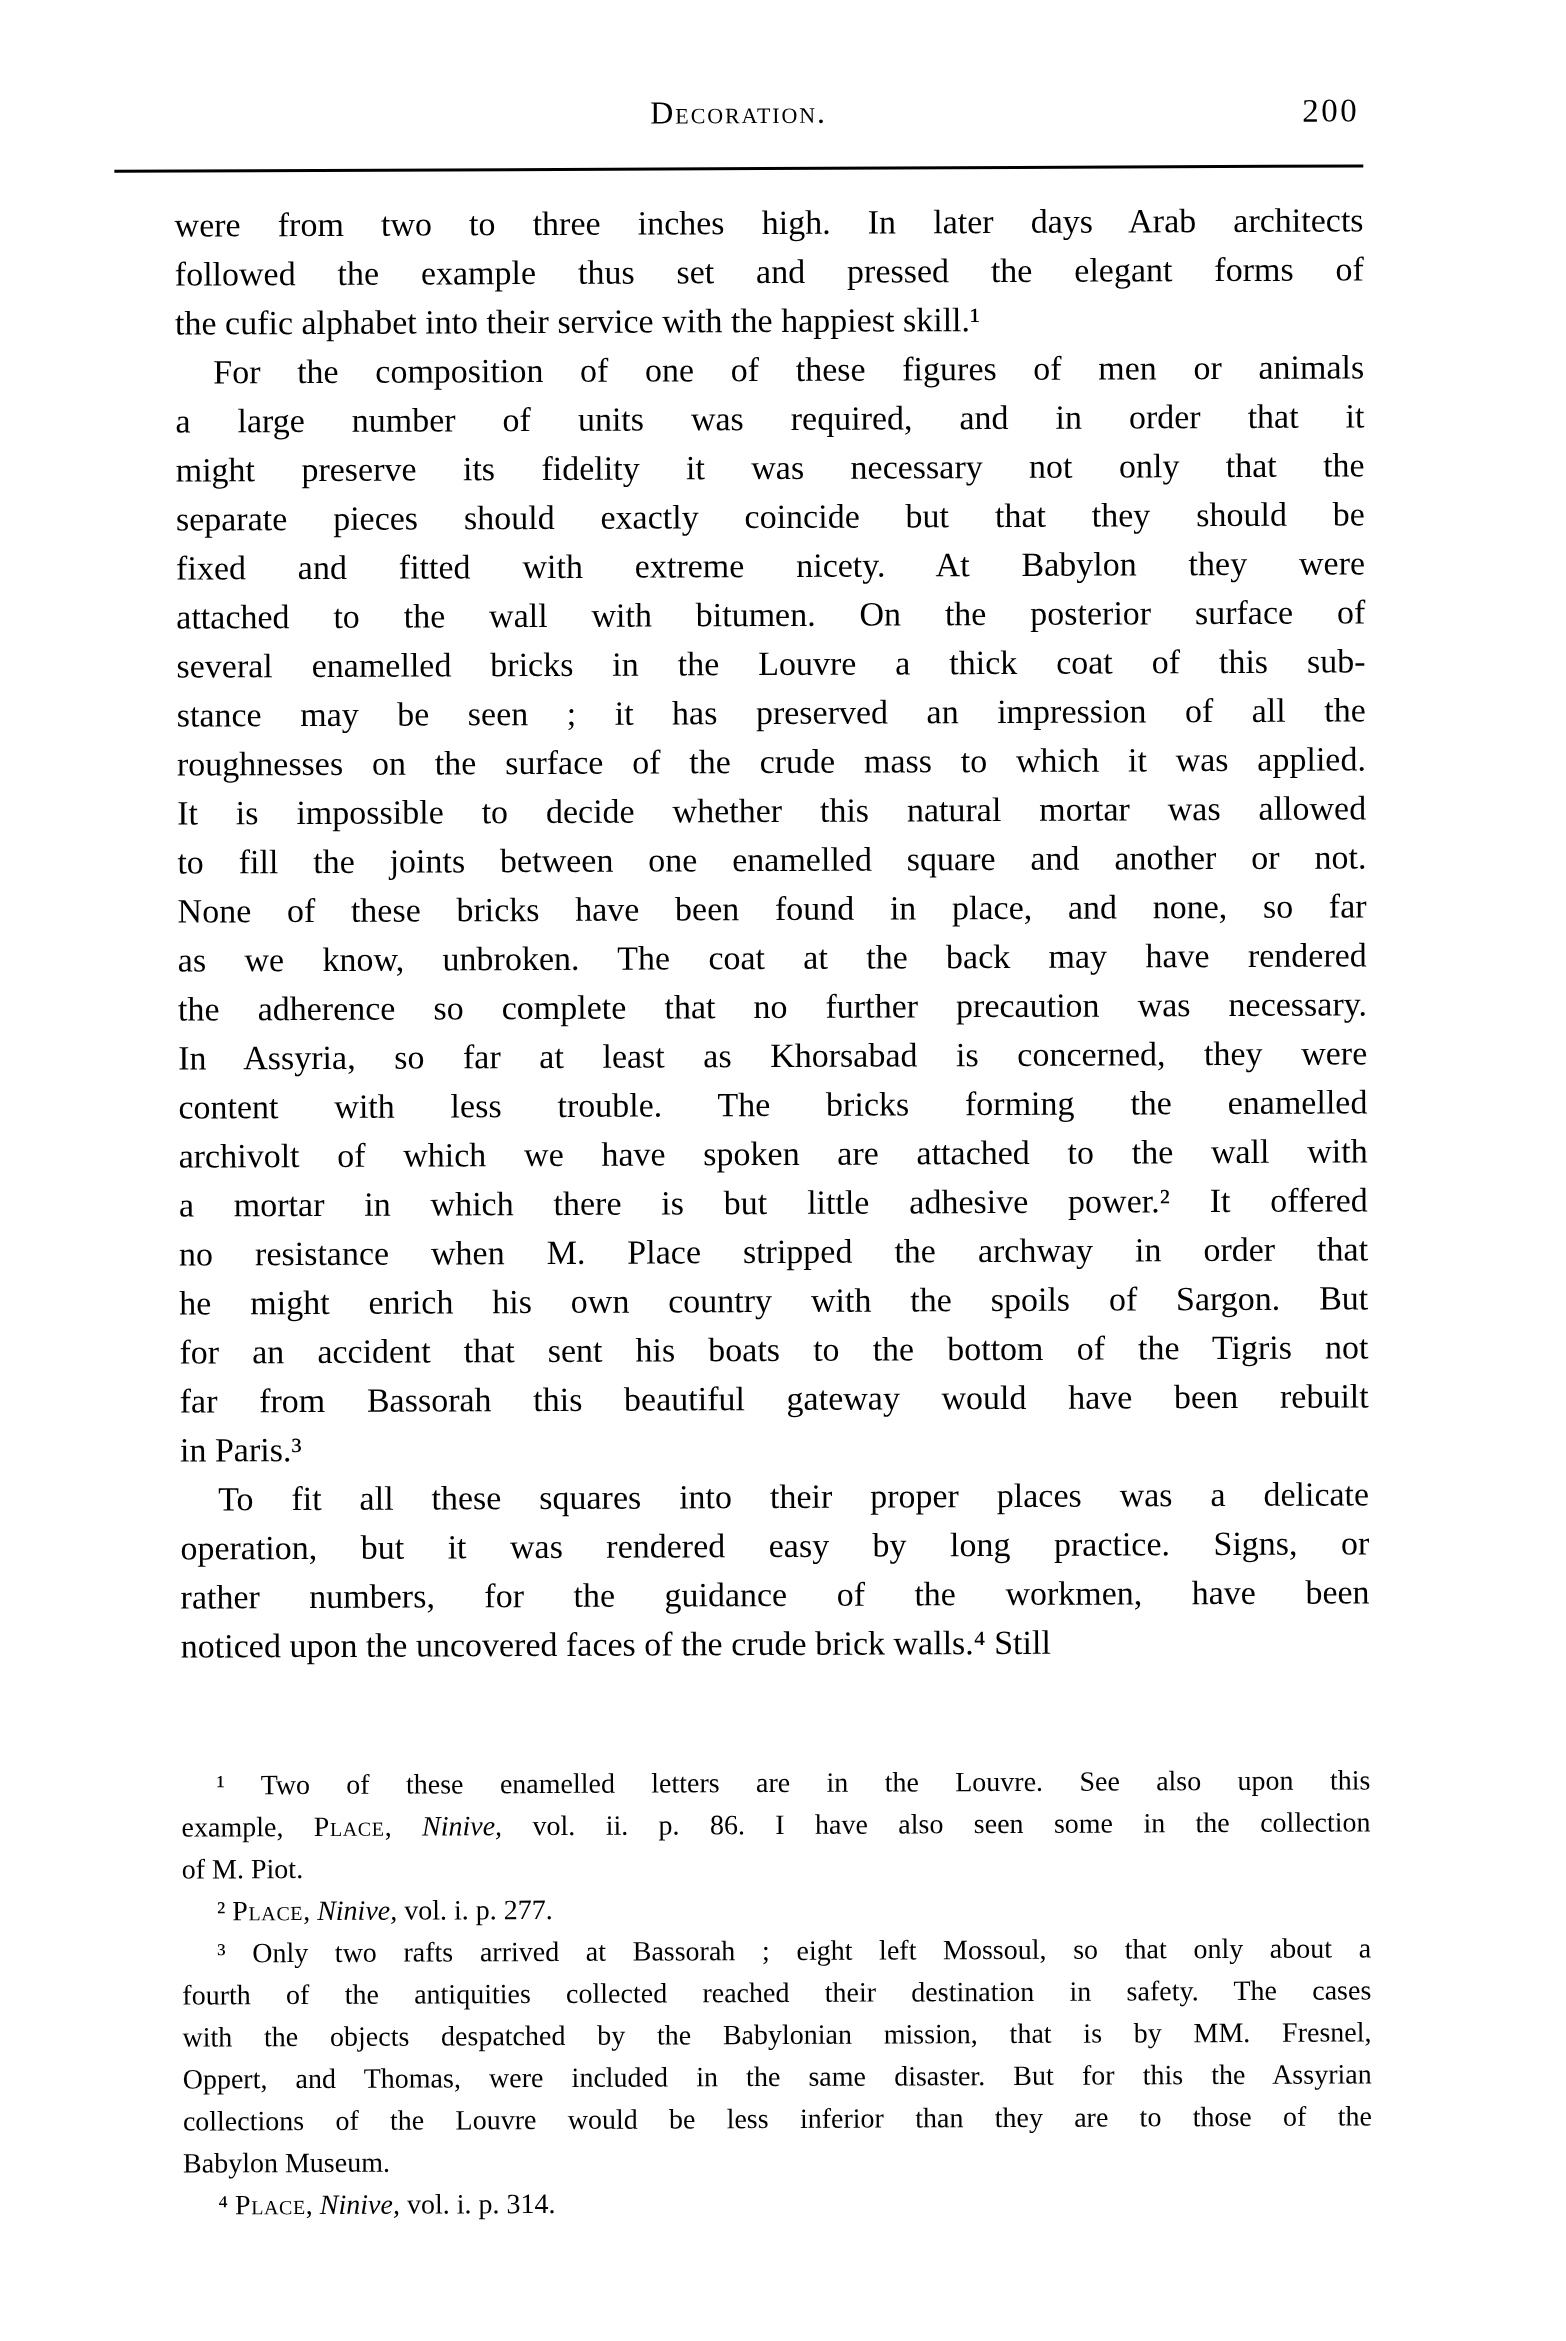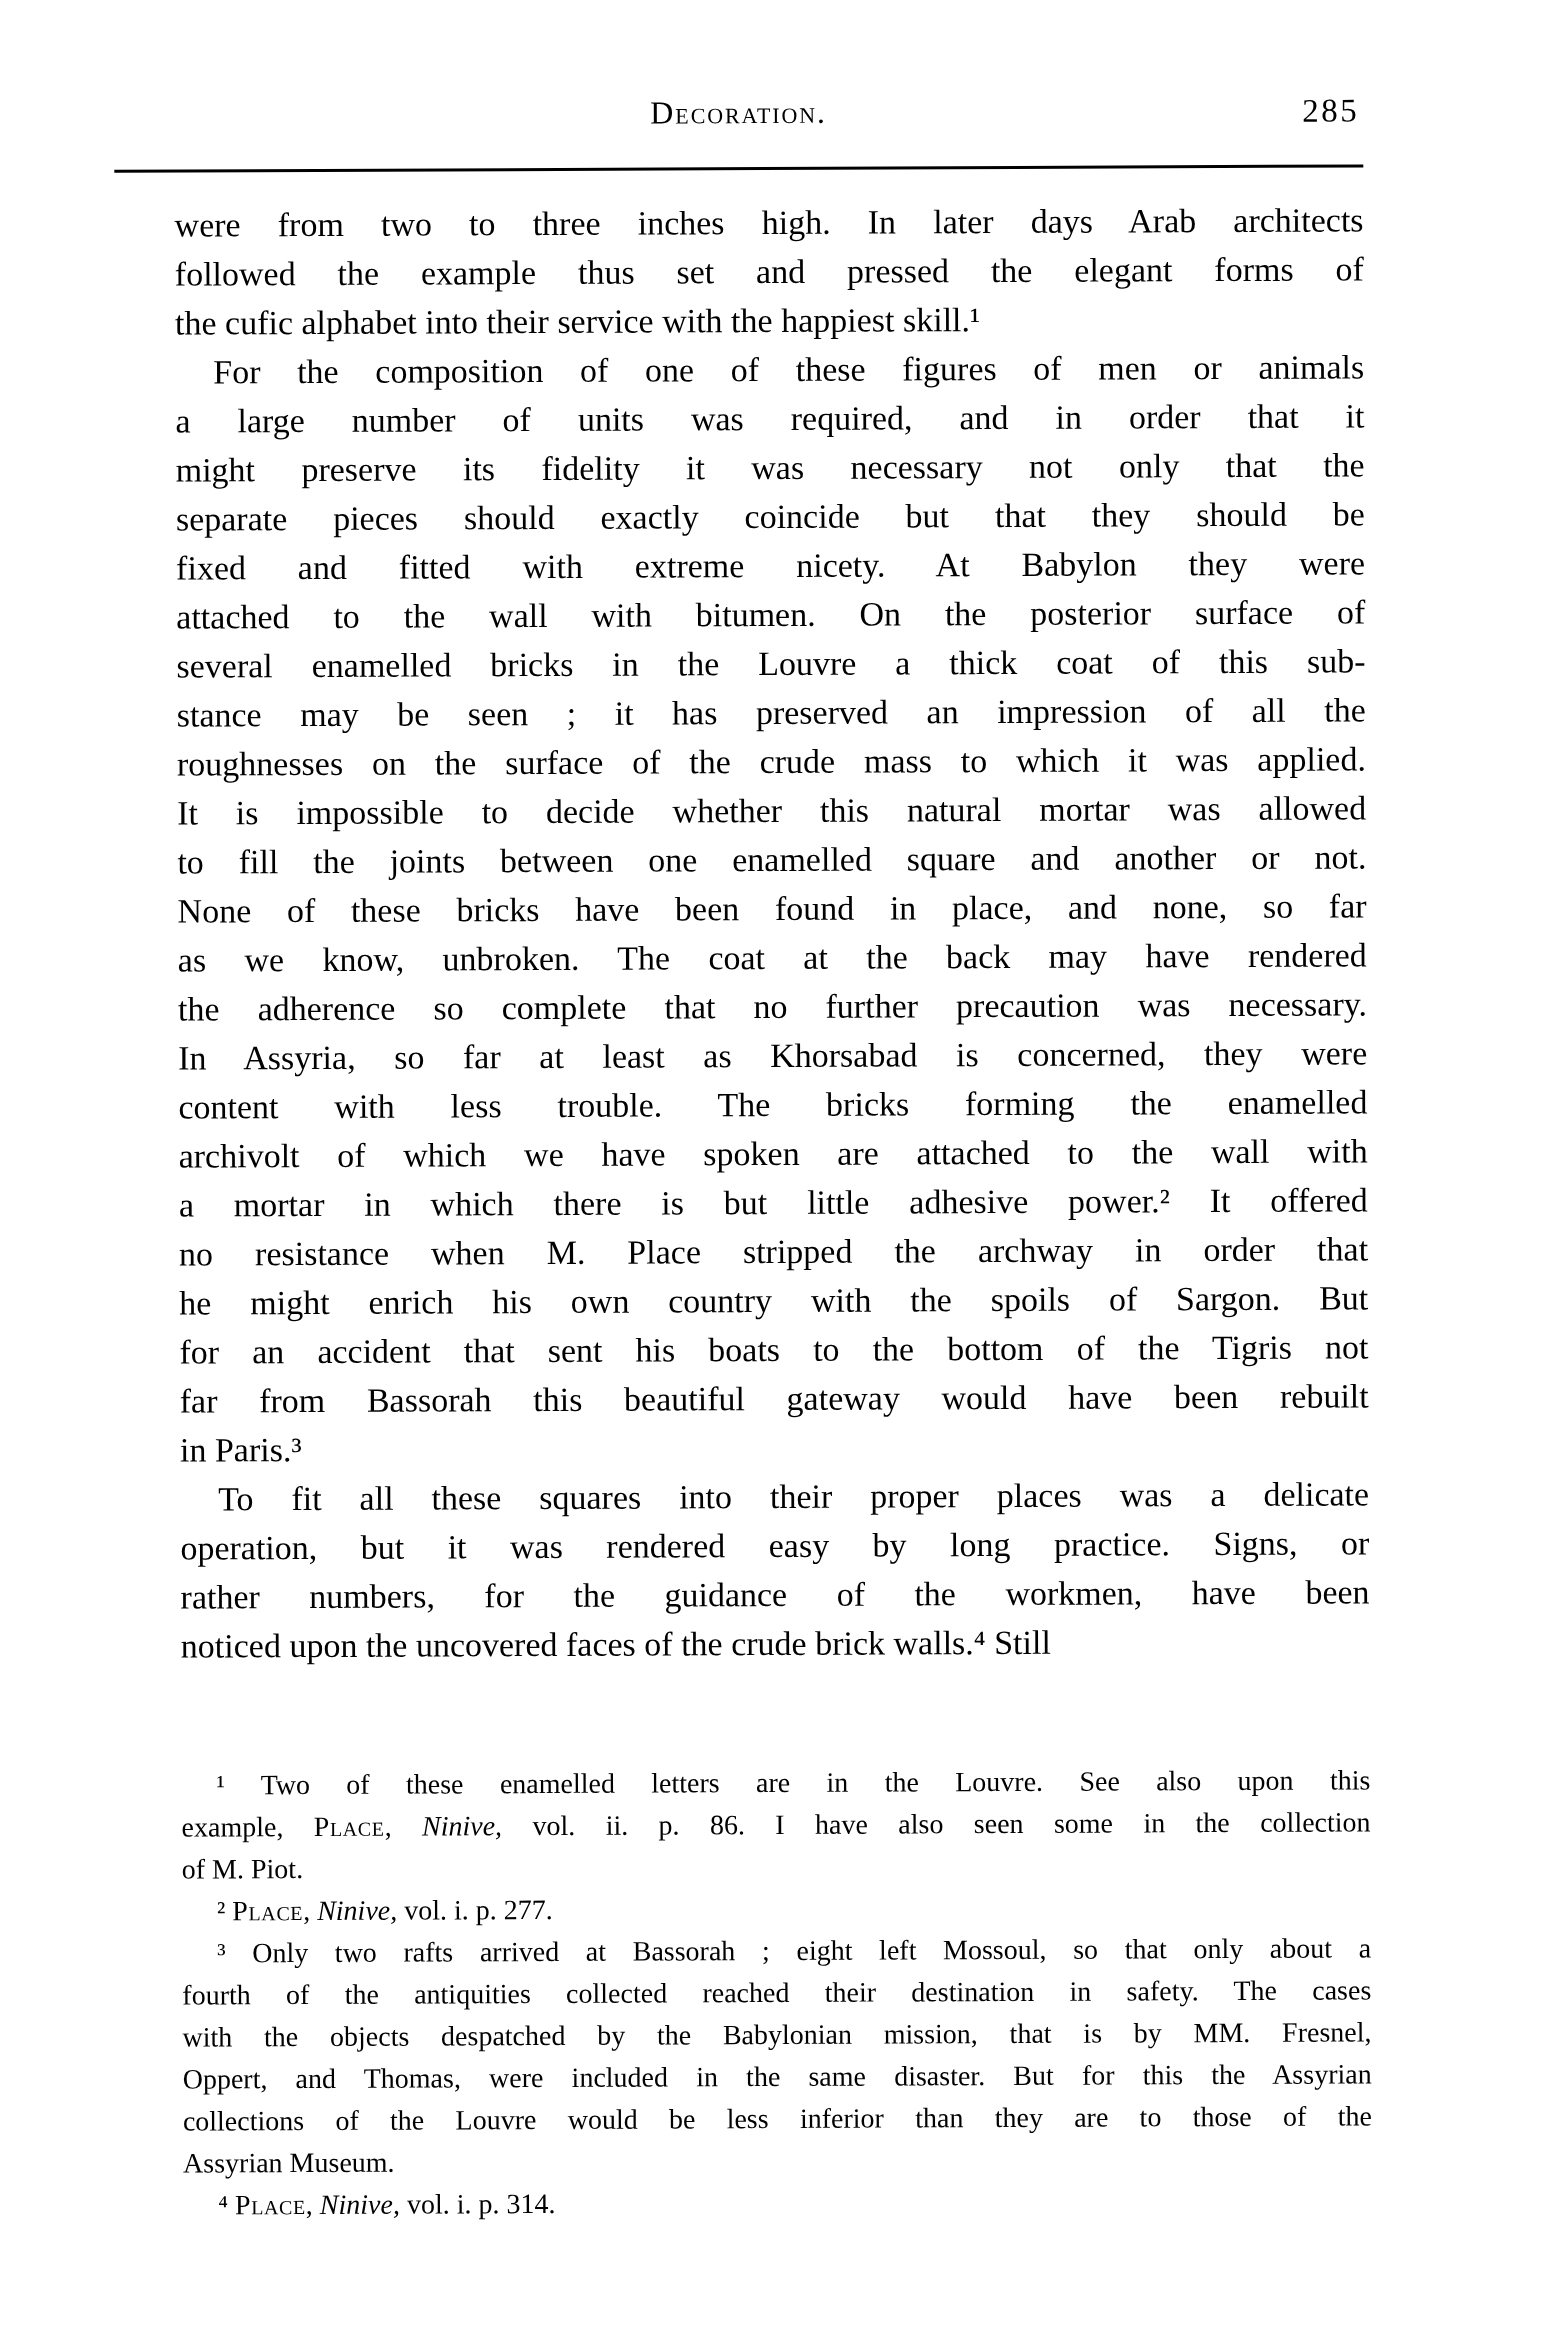--- a/index.html
+++ b/index.html
@@ -56,21 +56,21 @@
   .it { font-style:italic; }
 </style>
 </head>
 <body>
 
 <div class="page">
   <div class="content">
 
     <div class="header">
       <div class="title">Decoration.</div>
-      <div class="pagenum">285</div>
+      <div class="pagenum">200</div>
     </div>
 
     <div class="rule"></div>
 
     <div class="bodytext">
         <div class="bline">were from two to three inches high. In later days Arab architects</div>
         <div class="bline">followed the example thus set and pressed the elegant forms of</div>
         <div class="bline last">the cufic alphabet into their service with the happiest skill.¹</div>
         <div class="bline indent">For the composition of one of these figures of men or animals</div>
         <div class="bline">a large number of units was required, and in order that it</div>
@@ -104,19 +104,19 @@
     <div class="footnotes">
         <div class="fline indent"><span>¹ Two of these enamelled letters are in the Louvre. See also upon this</span></div>
         <div class="fline"><span>example, </span><span class="sc">Place</span><span>, </span><span class="it">Ninive,</span><span> vol. ii. p. 86. I have also seen some in the collection</span></div>
         <div class="fline last"><span>of M. Piot.</span></div>
         <div class="fline indent last"><span>² </span><span class="sc">Place</span><span>, </span><span class="it">Ninive,</span><span> vol. i. p. 277.</span></div>
         <div class="fline indent"><span>³ Only two rafts arrived at Bassorah ; eight left Mossoul, so that only about a</span></div>
         <div class="fline"><span>fourth of the antiquities collected reached their destination in safety. The cases</span></div>
         <div class="fline"><span>with the objects despatched by the Babylonian mission, that is by MM. Fresnel,</span></div>
         <div class="fline"><span>Oppert, and Thomas, were included in the same disaster. But for this the Assyrian</span></div>
         <div class="fline"><span>collections of the Louvre would be less inferior than they are to those of the</span></div>
-        <div class="fline last"><span>Assyrian Museum.</span></div>
+        <div class="fline last"><span>Babylon Museum.</span></div>
         <div class="fline indent last"><span>⁴ </span><span class="sc">Place</span><span>, </span><span class="it">Ninive,</span><span> vol. i. p. 314.</span></div>
       </div>
 
   </div>
 </div>
 
 
 </body></html>

